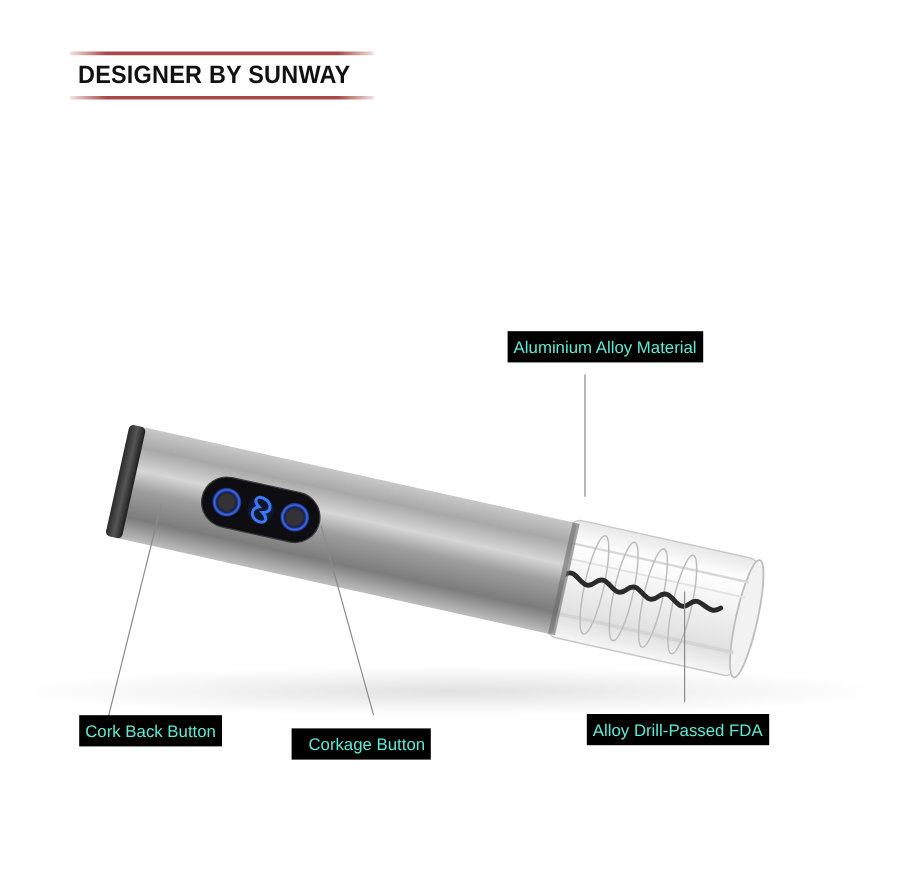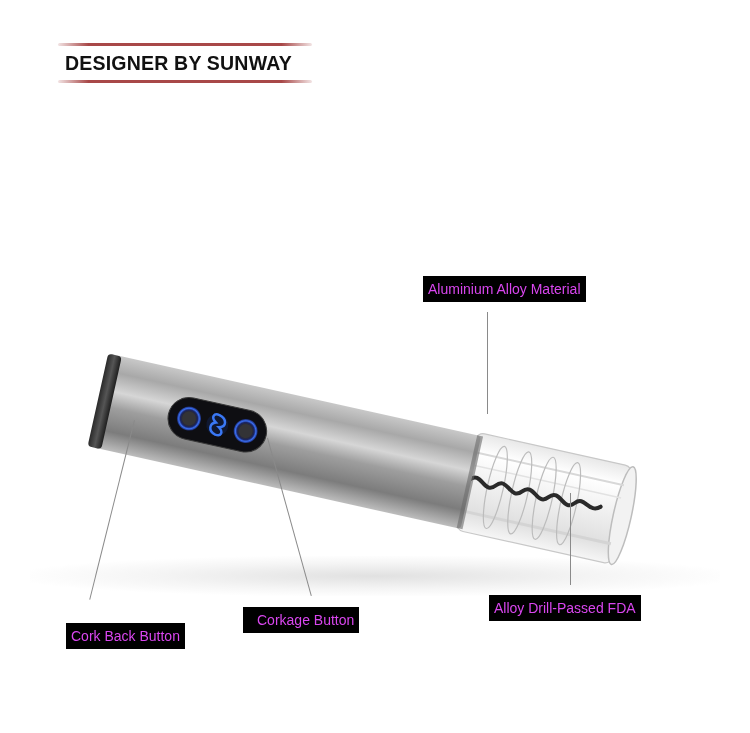--- a/index.html
+++ b/index.html
@@ -11,21 +11,21 @@
   .brand .rule.top { top: 0; width: 254px; }
   .brand .rule.bottom { top: 37px; width: 254px; }
   .brand .title { position: absolute; left: 7px; top: 8px; font-family: "Liberation Sans", sans-serif; font-weight: bold; font-size: 21px; letter-spacing: 0.2px; color: #111; transform: scaleX(0.93); transform-origin: left center; white-space: nowrap; }
 
   .floor { position: absolute; left: 30px; top: 556px; width: 690px; height: 40px; background: radial-gradient(ellipse at center, rgba(200,200,200,0.55) 0%, rgba(225,225,225,0.35) 45%, rgba(255,255,255,0) 75%); }
 
   .product { position: absolute; left: 0; top: 0; width: 750px; height: 733px; }
 
   .leader { position: absolute; background: #8a8a8a; width: 1.4px; transform-origin: top left; }
 
-  .callout { position: absolute; background: #000; color: #d946ef; font-family: "Liberation Sans", sans-serif; font-size: 14px; line-height: 26px; height: 26px; white-space: nowrap; padding: 0 5px; }
+  .callout { position: absolute; background: #000; color: #5eead4; font-family: "Liberation Sans", sans-serif; font-size: 14px; line-height: 26px; height: 26px; white-space: nowrap; padding: 0 5px; }
 </style>
 </head>
 <body>
 
 <div class="brand">
   <div class="rule top"></div>
   <div class="title">DESIGNER BY SUNWAY</div>
   <div class="rule bottom"></div>
 </div>
 
@@ -96,15 +96,15 @@
     </g>
   </g>
 </svg>
 
 <div class="leader" style="left:487px; top:312px; height:102px;"></div>
 <div class="leader" style="left:134px; top:420px; height:185px; transform: rotate(14deg);"></div>
 <div class="leader" style="left:267px; top:438px; height:164px; transform: rotate(-15.5deg);"></div>
 <div class="leader" style="left:570px; top:493px; height:92px;"></div>
 
 <div class="callout" style="left:423px; top:276px;">Aluminium Alloy Material</div>
-<div class="callout" style="left:66px; top:623px;">Cork Back Button</div>
+<div class="callout" style="left:66px; top:596px;">Cork Back Button</div>
 <div class="callout" style="left:243px; top:607px; padding-left:14px;">Corkage Button</div>
 <div class="callout" style="left:489px; top:595px;">Alloy Drill-Passed FDA</div>
 
 </body></html>

